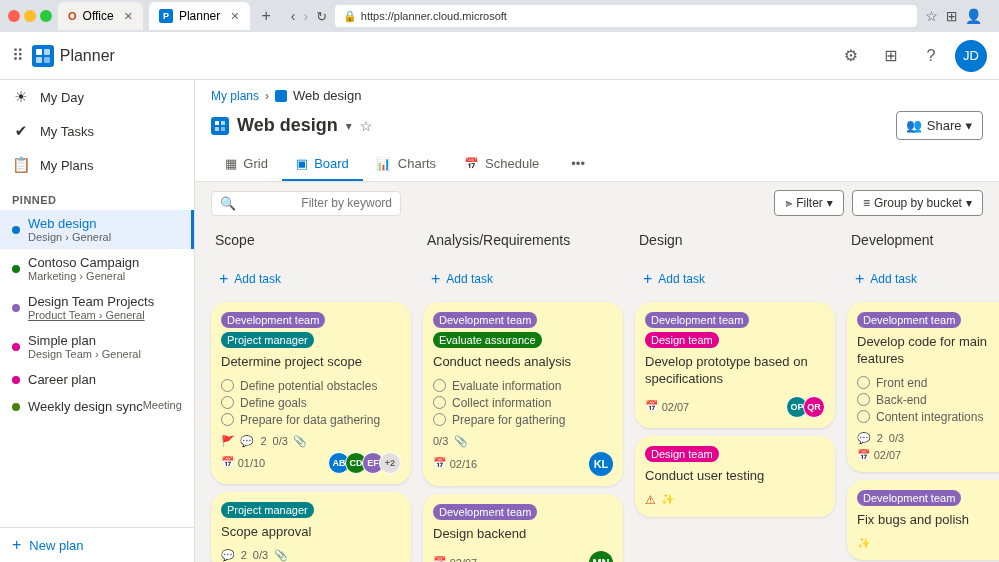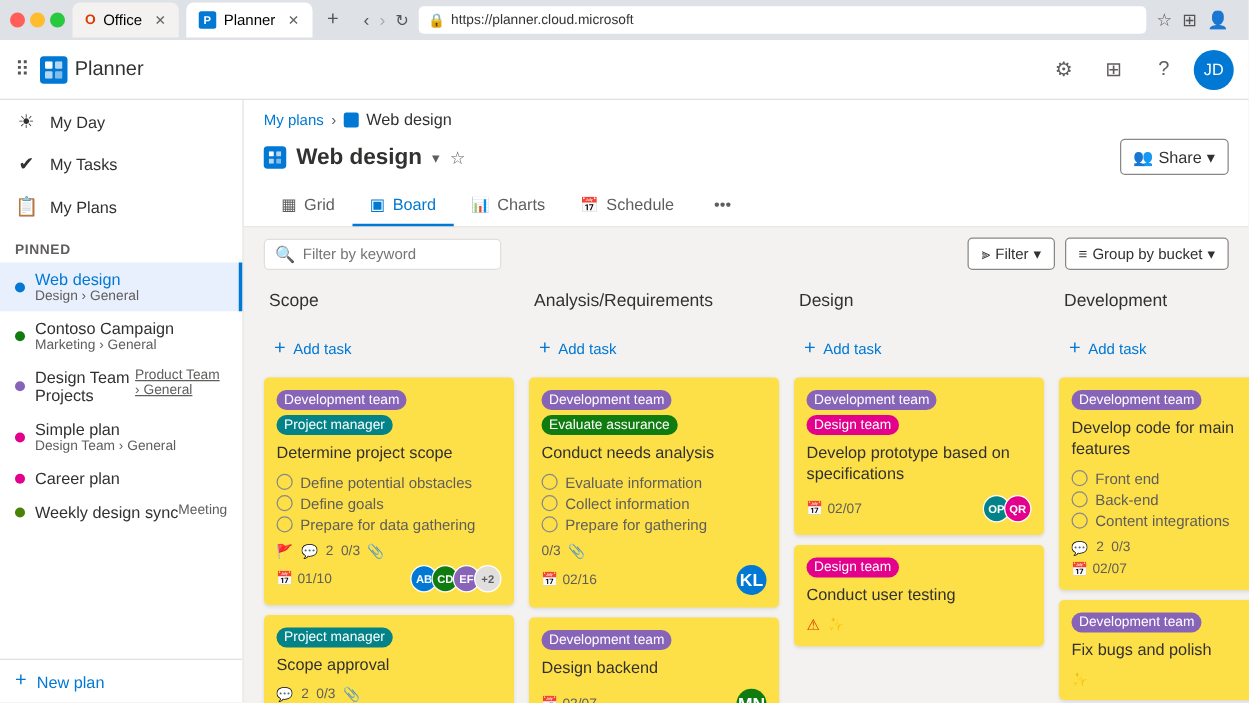--- a/index.html
+++ b/index.html
@@ -193,20 +193,21 @@
       padding: 4px 8px;
       gap: 6px;
       width: 190px;
     }
     .search-box input {
       border: none;
       outline: none;
       font-size: 12px;
       width: 100%;
       background: transparent;
+      text-align: right;
     }
     .toolbar-spacer { flex: 1; }
     .toolbar-btn {
       display: flex;
       align-items: center;
       gap: 4px;
       padding: 5px 10px;
       border: 1px solid #8a8886;
       border-radius: 4px;
       background: #fff;
@@ -248,22 +249,22 @@
       padding: 6px 8px;
       color: #0078d4;
       cursor: pointer;
       font-size: 12px;
       border-radius: 4px;
     }
     .add-task-plus { font-size: 16px; font-weight: 300; }
 
     
     .task-card {
-      background: #fde047;
-      border-radius: 4px;
+      background: #fef9c3;
+      border-radius: 16px;
       padding: 10px;
       box-shadow: 0 1px 3px rgba(0,0,0,0.1);
       cursor: pointer;
     }
 
     .task-labels {
       display: flex;
       flex-wrap: wrap;
       gap: 4px;
       margin-bottom: 6px;
@@ -353,21 +354,21 @@
     
     .task-warning { color: #d83b01; font-size: 12px; }
 
     .task-single-avatar {
       width: 24px;
       height: 24px;
       border-radius: 50%;
       display: flex;
       align-items: center;
       justify-content: center;
-      font-size: 14px;
+      font-size: 11px;
       color: white;
       font-weight: bold;
     }
 
     
     .board::-webkit-scrollbar { height: 6px; }
     .board::-webkit-scrollbar-track { background: #f3f2f1; }
     .board::-webkit-scrollbar-thumb { background: #c7c7c7; border-radius: 3px; }
   </style>
 </head>
@@ -459,21 +460,21 @@
     <div class="sidebar-plan-row">
       <div class="sidebar-dot" style="background:#107c10;"></div>
       <div style="display:flex;flex-direction:column;">
         <span style="font-size:13px;color:#323130;">Contoso Campaign</span>
         <span style="font-size:11px;color:#605e5c;">Marketing › General</span>
       </div>
     </div>
 
     <div class="sidebar-plan-row">
       <div class="sidebar-dot" style="background:#8764b8;"></div>
-      <div style="display:flex;flex-direction:row;">
+      <div style="display:flex;flex-direction:column;">
         <span style="font-size:13px;color:#323130;">Design Team Projects</span>
         <span style="font-size:11px;color:#605e5c;text-decoration:underline;">Product Team › General</span>
       </div>
     </div>
 
     <div class="sidebar-plan-row">
       <div class="sidebar-dot" style="background:#e3008c;"></div>
       <div style="display:flex;flex-direction:column;">
         <span style="font-size:13px;color:#323130;">Simple plan</span>
         <span style="font-size:11px;color:#605e5c;">Design Team › General</span>

